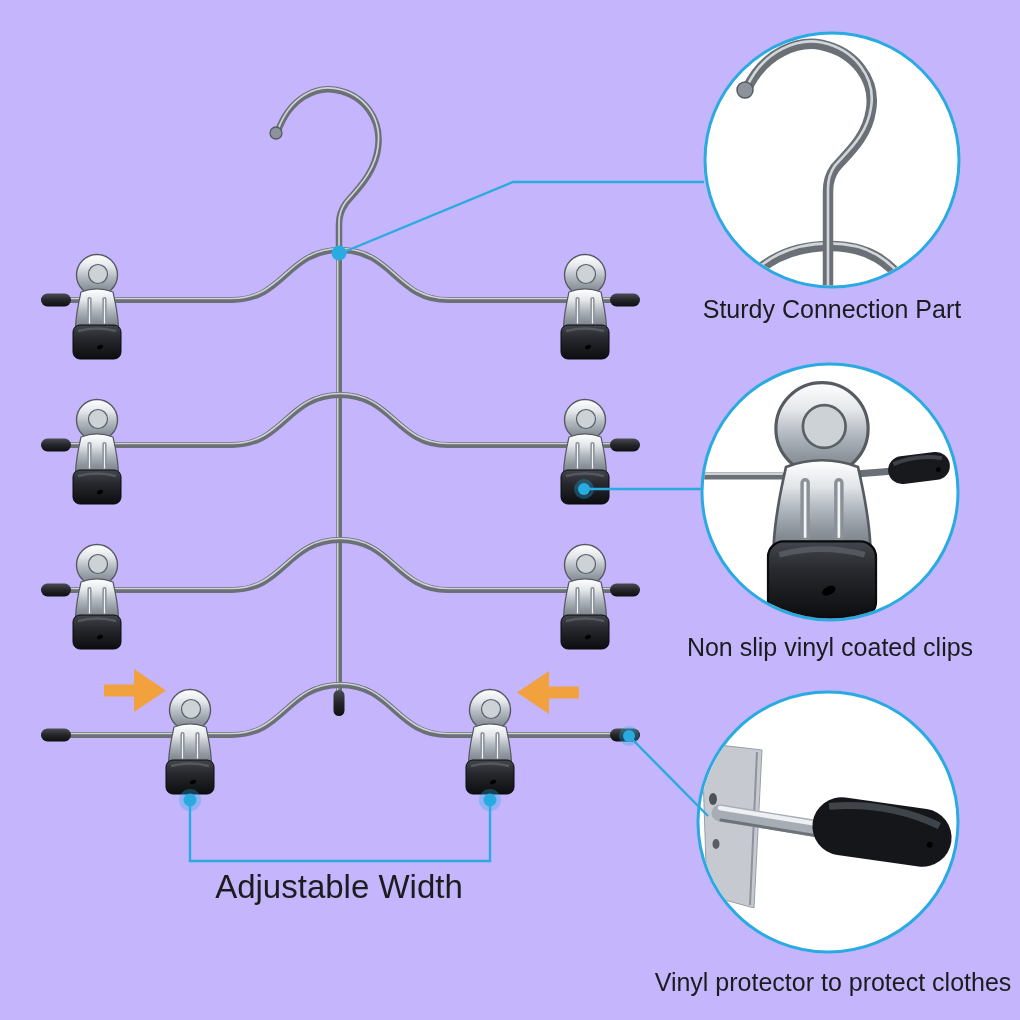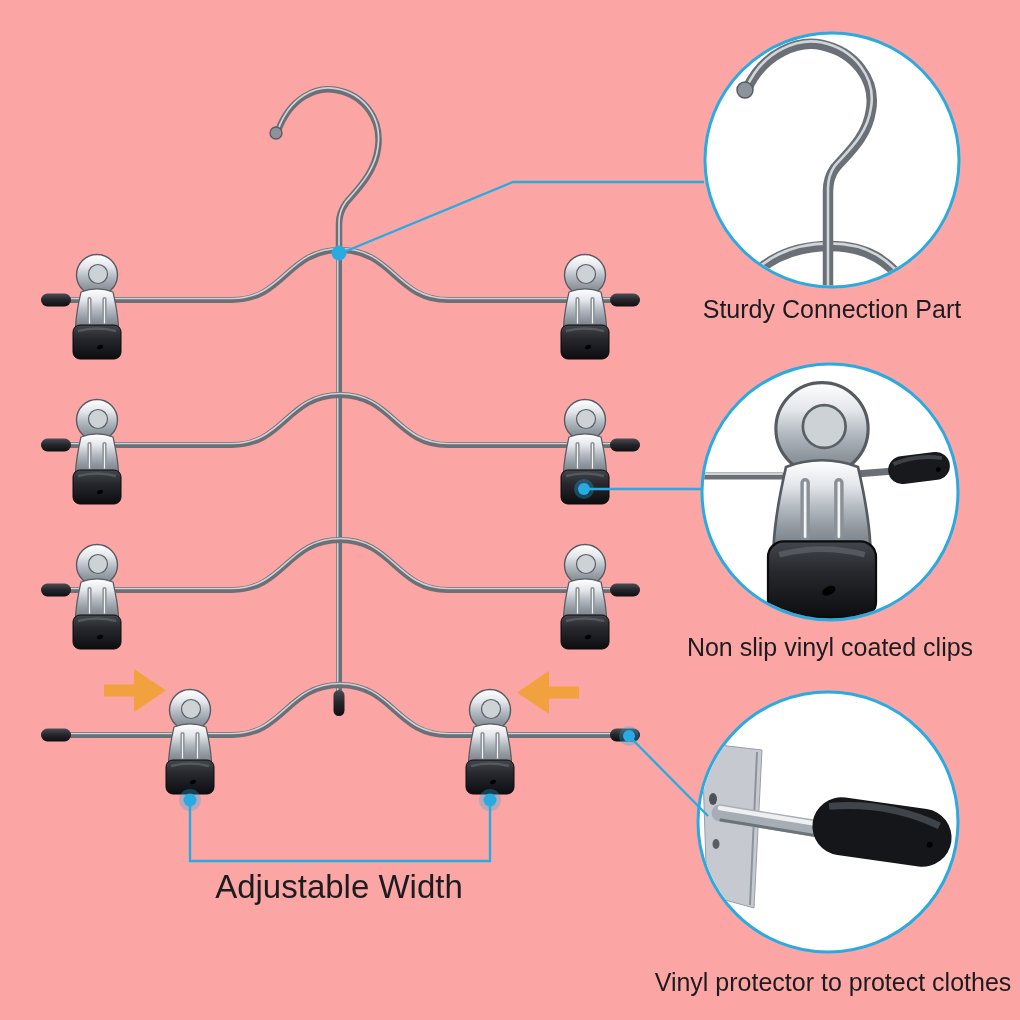--- a/index.html
+++ b/index.html
@@ -1,16 +1,16 @@
 <!DOCTYPE html>
 <html><head>
 <meta charset="utf-8">
 <style>
   html,body{margin:0;padding:0;background:#ffffff;}
-  .stage{width:1020px;height:1020px;position:relative;background:#fca5a5;overflow:hidden;}
+  .stage{width:1020px;height:1020px;position:relative;background:#c4b5fd;overflow:hidden;}
   svg{display:block;}
   .wire{stroke:#6b7076;stroke-width:6;fill:none;stroke-linecap:round;}
   .wire-hi{stroke:#dadde1;stroke-width:1.7;fill:none;stroke-linecap:round;opacity:.9;}
   .wire-big{stroke:#6b7076;stroke-width:10.5;fill:none;stroke-linecap:round;}
   .wire-big-hi{stroke:#dde1e5;stroke-width:2.6;fill:none;stroke-linecap:round;opacity:.9;}
   .blue{stroke:#29ABE2;stroke-width:2.4;fill:none;}
   .callout-ring{stroke:#29ABE2;stroke-width:3;fill:#ffffff;}
   .lbl{font-family:"Liberation Sans",sans-serif;fill:#1c1c1e;text-anchor:middle;}
   .lbl-sm{font-size:25px;}
   .lbl-lg{font-size:33px;}

